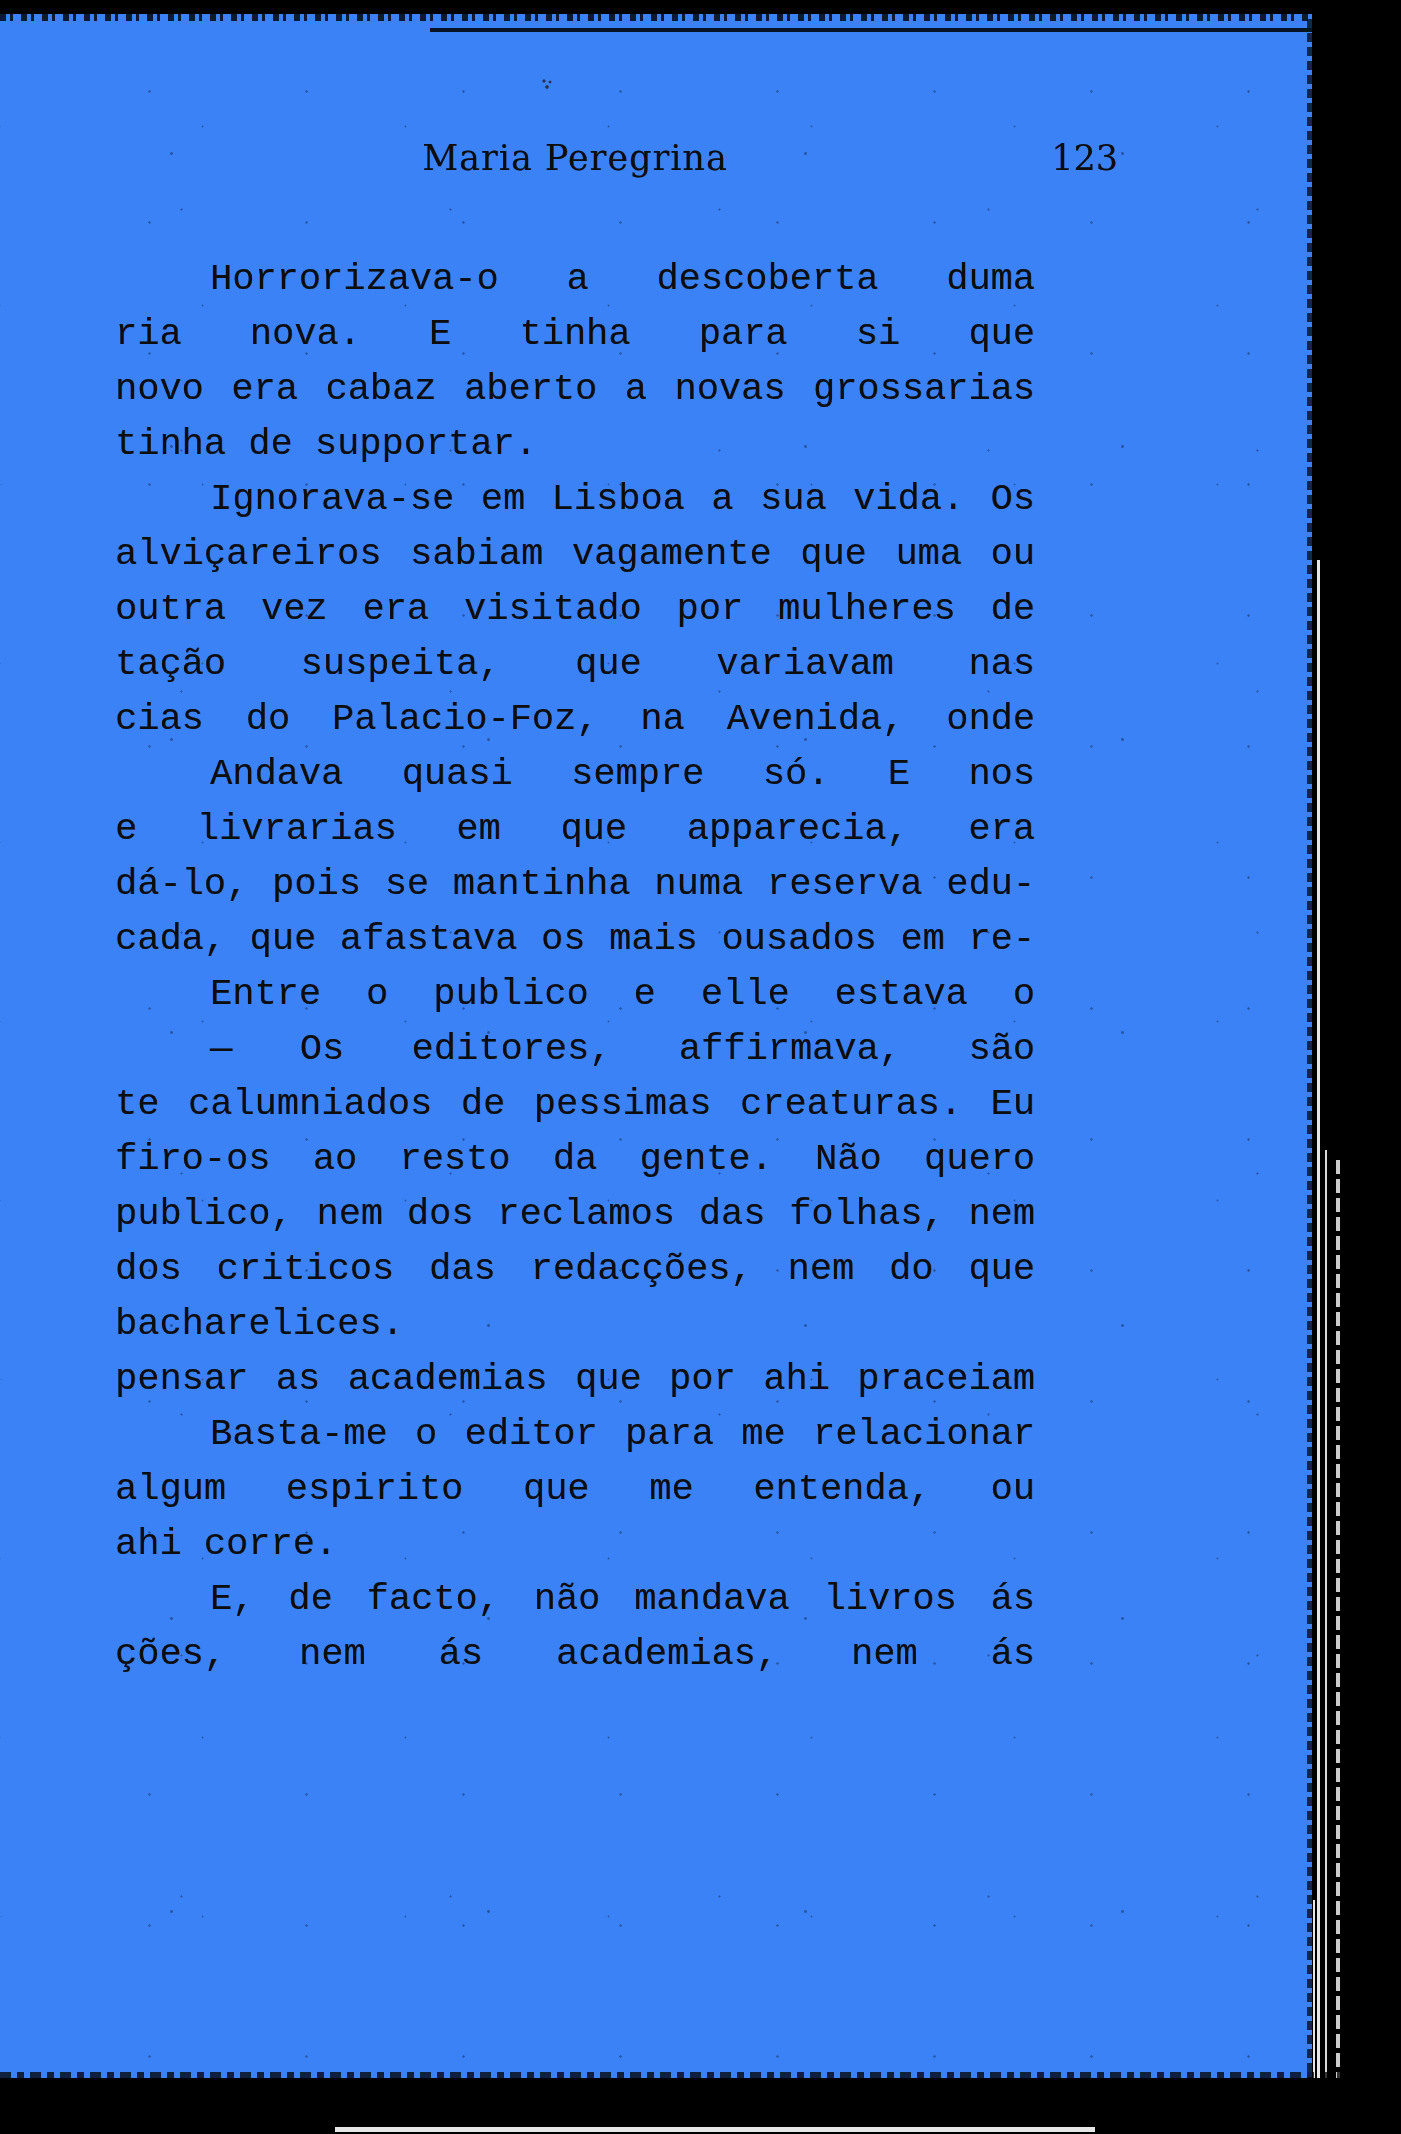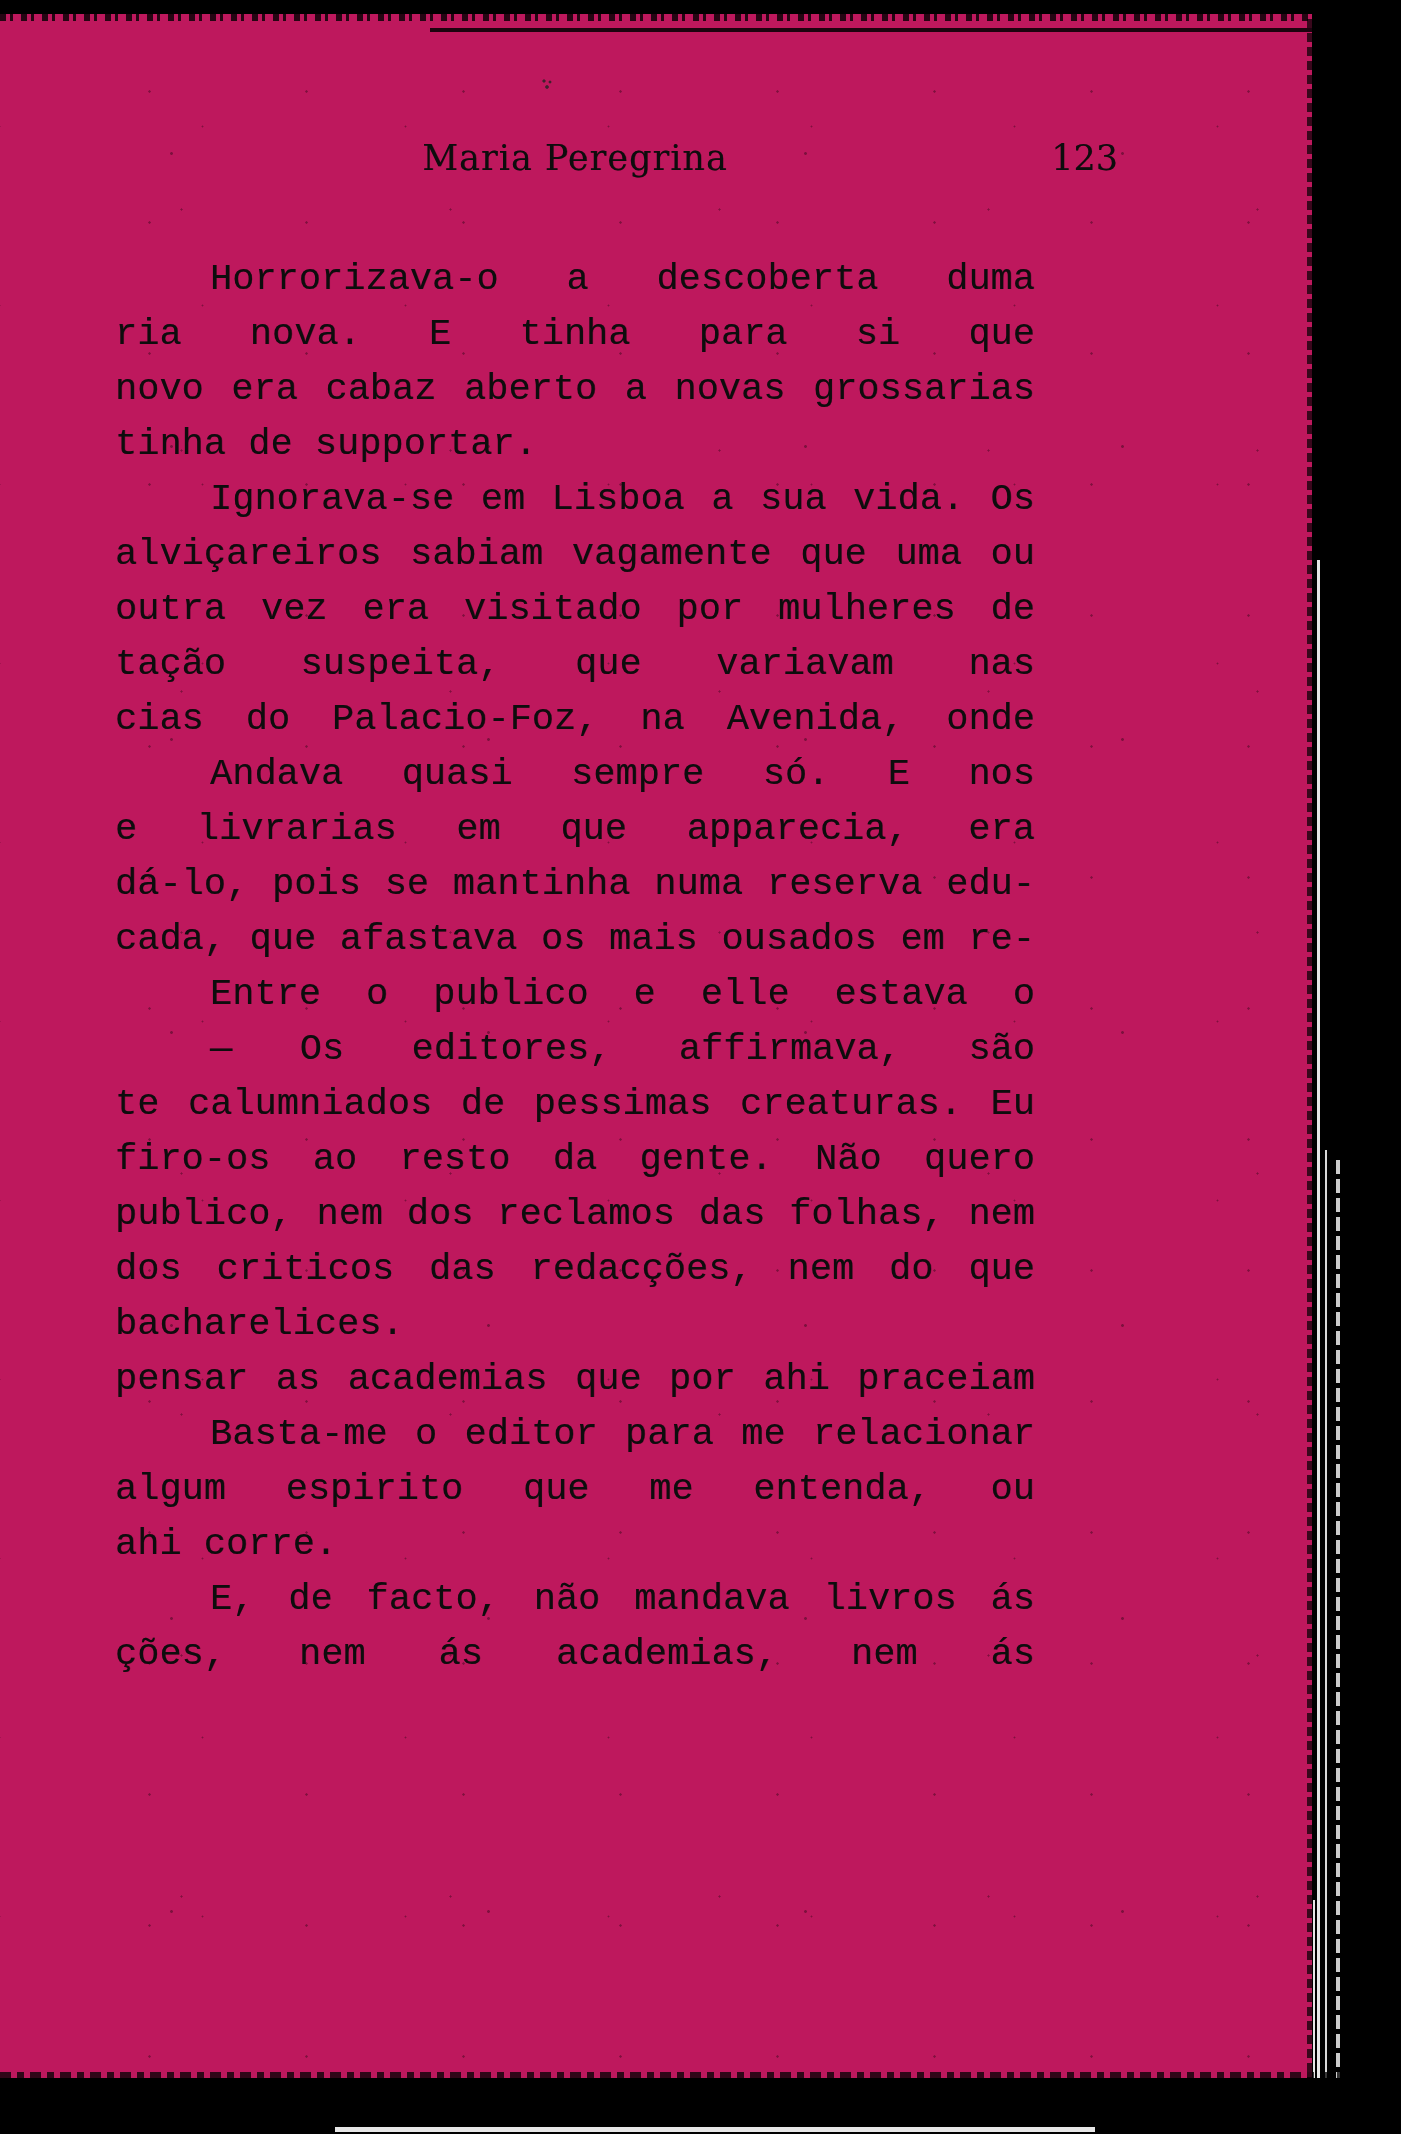--- a/index.html
+++ b/index.html
@@ -1,21 +1,21 @@
 <!DOCTYPE html>
 <html><head>
 <meta charset="utf-8">
 <style>
   html,body{margin:0;padding:0;}
   body{
     width:1401px;height:2134px;position:relative;overflow:hidden;
     background:#ffffff;
     font-family:"DejaVu Serif", serif;
   }
-  .page{position:absolute;inset:0;background:#be185d;color:#0d0d0d;}
+  .page{position:absolute;inset:0;background:#3b82f6;color:#0d0d0d;}
 
   
   .noise{
     position:absolute;inset:0;pointer-events:none;opacity:.33;
     background-image:
       radial-gradient(circle, #000 1.1px, transparent 1.7px),
       radial-gradient(circle, #000 .8px, transparent 1.4px),
       radial-gradient(circle, #000 .7px, transparent 1.2px),
       radial-gradient(circle, #000 .9px, transparent 1.5px);
     background-size:317px 293px, 269px 241px, 203px 179px, 157px 131px;

